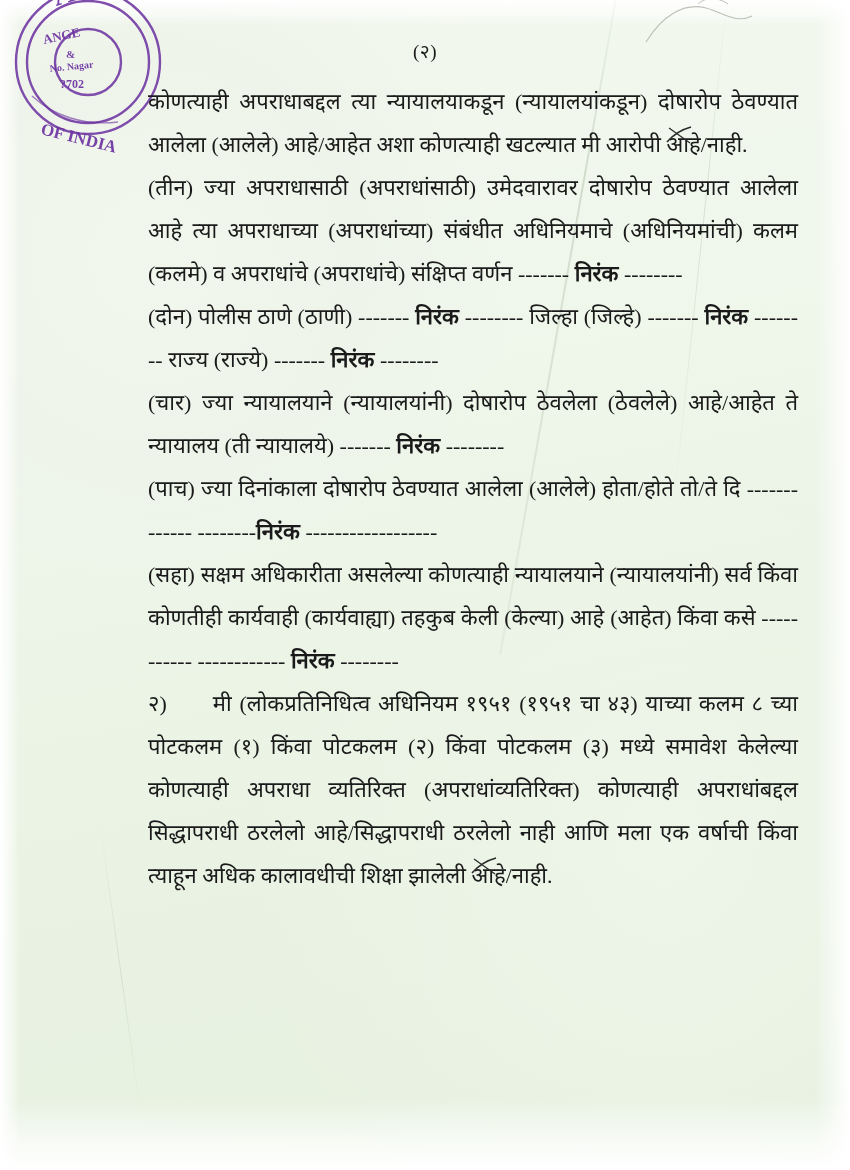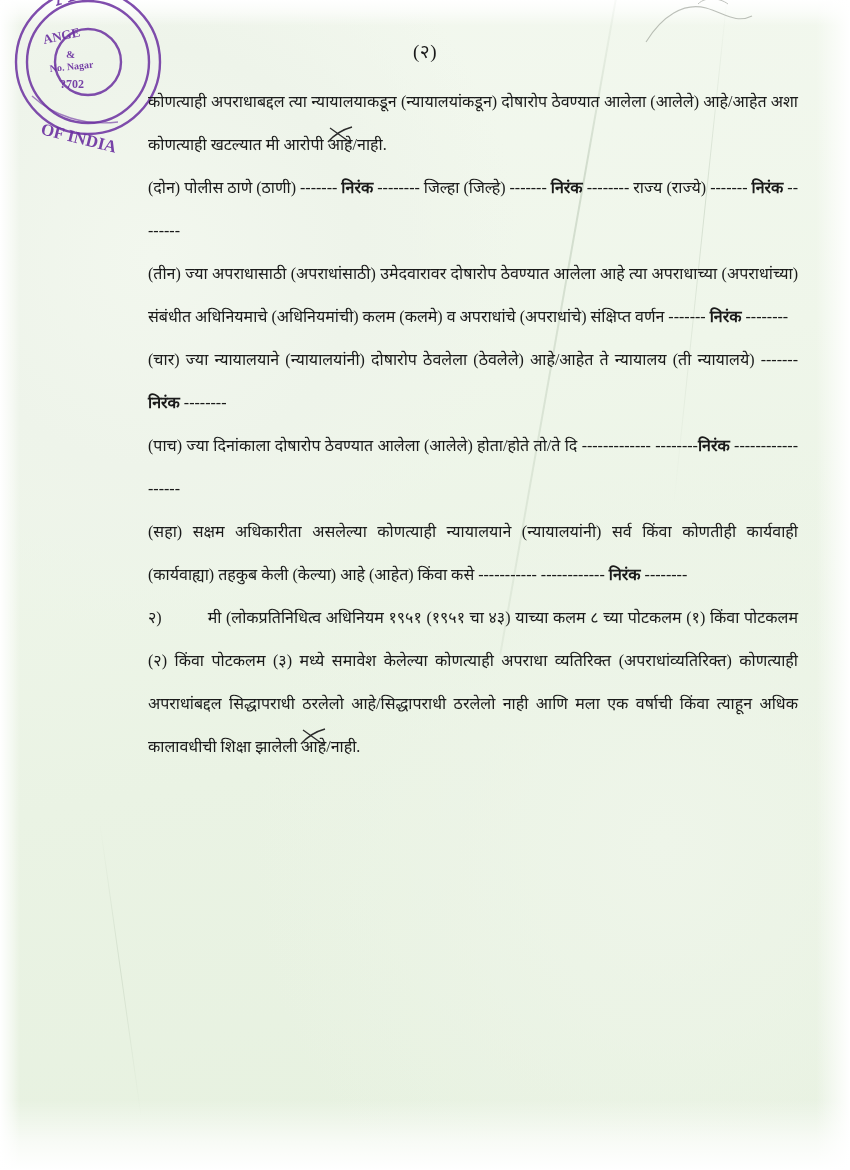--- a/index.html
+++ b/index.html
@@ -72,21 +72,21 @@
   }
 
   
   .body {
     position: absolute;
     left: 148px;
     top: 80px;
     width: 650px;
   }
   .para {
-    font-size: 16px;
+    font-size: 22px;
     line-height: 43px;
     margin: 0 0 0 0;
     text-align: justify;
     text-justify: inter-word;
   }
   .indent-first { text-indent: 104px; }
   .bold { font-weight: bold; }
   .strike-wrap { position: relative; display: inline-block; }
 
   
@@ -165,22 +165,22 @@
 
   <div class="page-number">(२)</div>
 
   <div class="body">
     <p class="para"><span class="">कोणत्याही अपराधाबद्दल त्या न्यायालयाकडून (न्यायालयांकडून) दोषारोप ठेवण्यात आलेला (आलेले) आहे/आहेत अशा कोणत्याही खटल्यात मी आरोपी </span><span class="strike-wrap ">आहे<span class="pen-strike">
             <svg width="30" height="20" viewBox="0 0 30 20">
               <path d="M3 17 C9 10 16 5 27 2" stroke="#2b2b2b" stroke-width="1.6" fill="none"></path>
               <path d="M5 3 C12 8 19 13 26 18" stroke="#2b2b2b" stroke-width="1.3" fill="none"></path>
             </svg>
           </span></span><span class="">/नाही.</span></p>
+    <p class="para"><span class="">(तीन) ज्या अपराधासाठी (अपराधांसाठी) उमेदवारावर दोषारोप ठेवण्यात आलेला आहे त्या अपराधाच्या (अपराधांच्या) संबंधीत अधिनियमाचे (अधिनियमांची) कलम (कलमे) व अपराधांचे (अपराधांचे) संक्षिप्त वर्णन ------- </span><span class="bold">निरंक</span><span class=""> --------</span></p>
     <p class="para"><span class="">(दोन) पोलीस ठाणे (ठाणी) ------- </span><span class="bold">निरंक</span><span class=""> -------- जिल्हा (जिल्हे) ------- </span><span class="bold">निरंक</span><span class=""> -------- राज्य (राज्ये) ------- </span><span class="bold">निरंक</span><span class=""> --------</span></p>
-    <p class="para"><span class="">(तीन) ज्या अपराधासाठी (अपराधांसाठी) उमेदवारावर दोषारोप ठेवण्यात आलेला आहे त्या अपराधाच्या (अपराधांच्या) संबंधीत अधिनियमाचे (अधिनियमांची) कलम (कलमे) व अपराधांचे (अपराधांचे) संक्षिप्त वर्णन ------- </span><span class="bold">निरंक</span><span class=""> --------</span></p>
     <p class="para"><span class="">(चार) ज्या न्यायालयाने (न्यायालयांनी) दोषारोप ठेवलेला (ठेवलेले) आहे/आहेत ते न्यायालय (ती न्यायालये) ------- </span><span class="bold">निरंक</span><span class=""> --------</span></p>
     <p class="para"><span class="">(पाच) ज्या दिनांकाला दोषारोप ठेवण्यात आलेला (आलेले) होता/होते तो/ते दि ------------- --------</span><span class="bold">निरंक</span><span class=""> ------------------</span></p>
     <p class="para"><span class="">(सहा) सक्षम अधिकारीता असलेल्या कोणत्याही न्यायालयाने (न्यायालयांनी) सर्व किंवा कोणतीही कार्यवाही (कार्यवाह्या) तहकुब केली (केल्या) आहे (आहेत) किंवा कसे ----------- ------------ </span><span class="bold">निरंक</span><span class=""> --------</span></p>
     <p class="para"><span>२)</span><span style="display:inline-block;width:46px"></span><span class="">मी (लोकप्रतिनिधित्व अधिनियम १९५१ (१९५१ चा ४३) याच्या कलम ८ च्या पोटकलम (१) किंवा पोटकलम (२) किंवा पोटकलम (३) मध्ये समावेश केलेल्या कोणत्याही अपराधा व्यतिरिक्त (अपराधांव्यतिरिक्त) कोणत्याही अपराधांबद्दल सिद्धापराधी ठरलेलो आहे/सिद्धापराधी ठरलेलो नाही आणि मला एक वर्षाची किंवा त्याहून अधिक कालावधीची शिक्षा झालेली </span><span class="strike-wrap ">आहे<span class="pen-strike">
             <svg width="30" height="20" viewBox="0 0 30 20">
               <path d="M3 17 C9 10 16 5 27 2" stroke="#2b2b2b" stroke-width="1.6" fill="none"></path>
               <path d="M5 3 C12 8 19 13 26 18" stroke="#2b2b2b" stroke-width="1.3" fill="none"></path>
             </svg>
           </span></span><span class="">/नाही.</span></p>
   </div>

